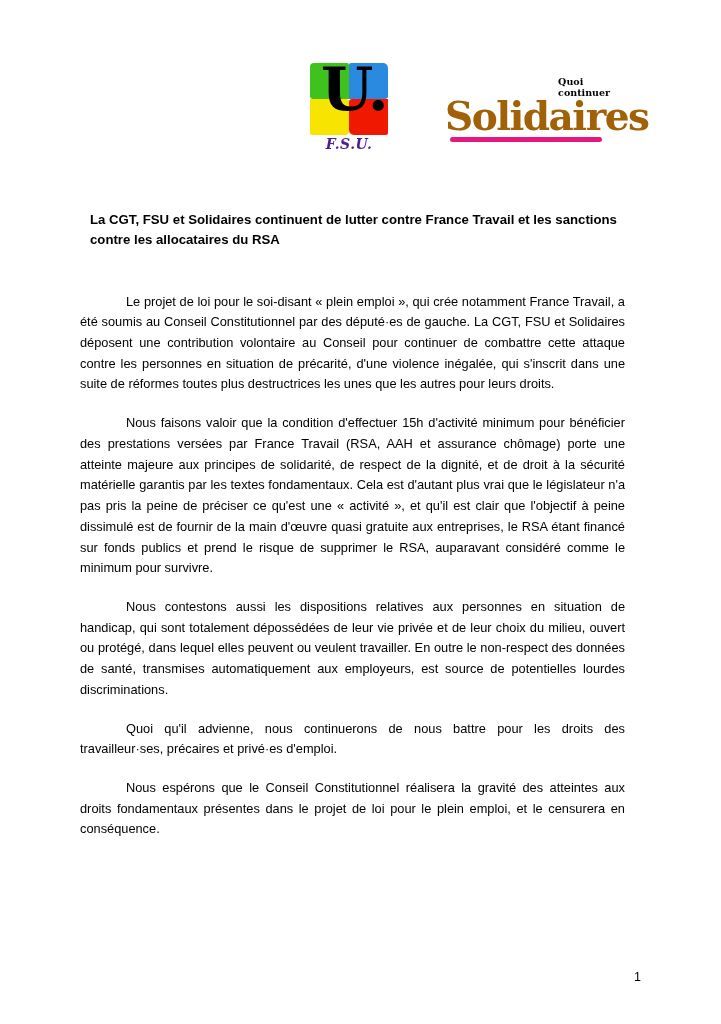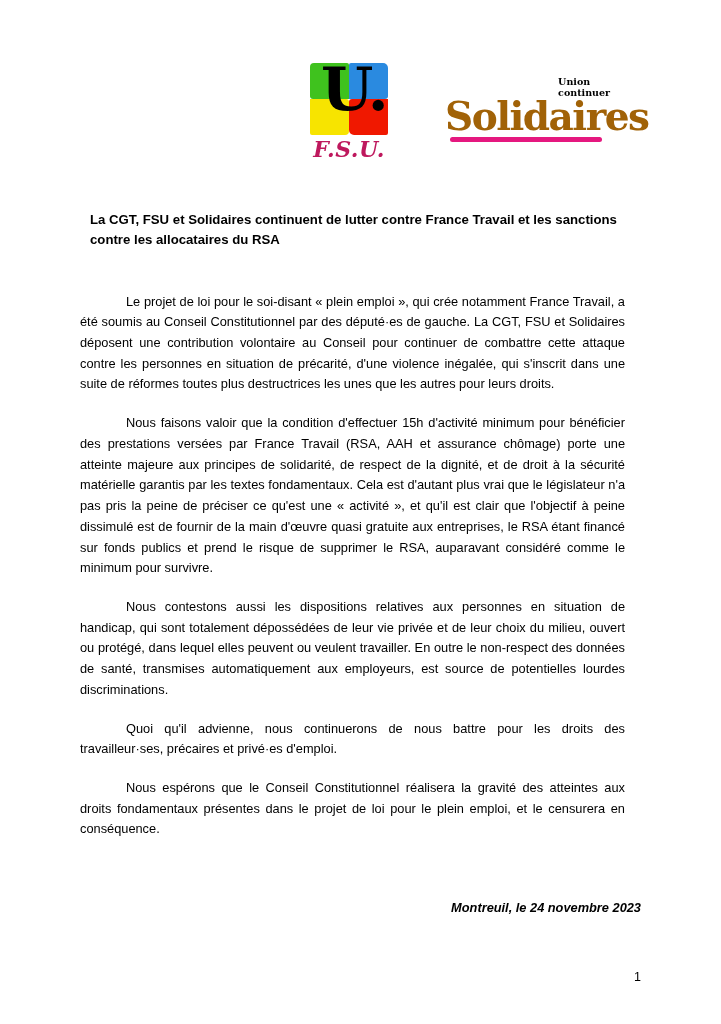--- a/index.html
+++ b/index.html
@@ -122,23 +122,23 @@
   }
   .fsu-label {
     position: absolute;
     left: 0;
     top: 74px;
     width: 88px;
     text-align: center;
     font-family: "DejaVu Serif", serif;
     font-style: italic;
     font-weight: 700;
-    font-size: 22px;
+    font-size: 14px;
     line-height: 1.1;
-    color: #be185d;
+    color: #4c1d95;
     letter-spacing: 0.5px;
   }
 
   
   .logo-solidaires {
     position: absolute;
     left: 445px;
     top: 20px;
     width: 165px;
     height: 80px;
@@ -237,33 +237,32 @@
         <div class="fsu-blk blue"></div>
         <div class="fsu-blk yellow"></div>
         <div class="fsu-blk red"></div>
       </div>
       <div class="fsu-u">U.</div>
       <div class="fsu-label">F.S.U.</div>
     </div>
 
     <div class="logo-solidaires">
       <div class="sol-union">
-        <div>Union</div>
+        <div>Quoi</div>
         <div>continuer</div>
       </div>
       <div class="sol-word">Solidaires</div>
       <div class="sol-underline"></div>
     </div>
   </div>
 
   <div class="doc">
     <p class="headline">La CGT, FSU et Solidaires continuent de lutter contre France Travail et les sanctions contre les allocataires du RSA</p>
     <p class="para">Le projet de loi pour le soi-disant « plein emploi », qui crée notamment France Travail, a été soumis au Conseil Constitutionnel par des député·es de gauche. La CGT, FSU et Solidaires déposent une contribution volontaire au Conseil pour continuer de combattre cette attaque contre les personnes en situation de précarité, d'une violence inégalée, qui s'inscrit dans une suite de réformes toutes plus destructrices les unes que les autres pour leurs droits.</p>
     <p class="para">Nous faisons valoir que la condition d'effectuer 15h d'activité minimum pour bénéficier des prestations versées par France Travail (RSA, AAH et assurance chômage) porte une atteinte majeure aux principes de solidarité, de respect de la dignité, et de droit à la sécurité matérielle garantis par les textes fondamentaux. Cela est d'autant plus vrai que le législateur n'a pas pris la peine de préciser ce qu'est une « activité », et qu'il est clair que l'objectif à peine dissimulé est de fournir de la main d'œuvre quasi gratuite aux entreprises, le RSA étant financé sur fonds publics et prend le risque de supprimer le RSA, auparavant considéré comme le minimum pour survivre.</p>
     <p class="para">Nous contestons aussi les dispositions relatives aux personnes en situation de handicap, qui sont totalement dépossédées de leur vie privée et de leur choix du milieu, ouvert ou protégé, dans lequel elles peuvent ou veulent travailler. En outre le non-respect des données de santé, transmises automatiquement aux employeurs, est source de potentielles lourdes discriminations.</p>
     <p class="para">Quoi qu'il advienne, nous continuerons de nous battre pour les droits des travailleur·ses, précaires et privé·es d'emploi.</p>
     <p class="para">Nous espérons que le Conseil Constitutionnel réalisera la gravité des atteintes aux droits fondamentaux présentes dans le projet de loi pour le plein emploi, et le censurera en conséquence.</p>
   </div>
 
-  <div class="signature">Montreuil, le 24 novembre 2023</div>
   <div class="page-number">1</div>
 
 </div>
 
 </body></html>

